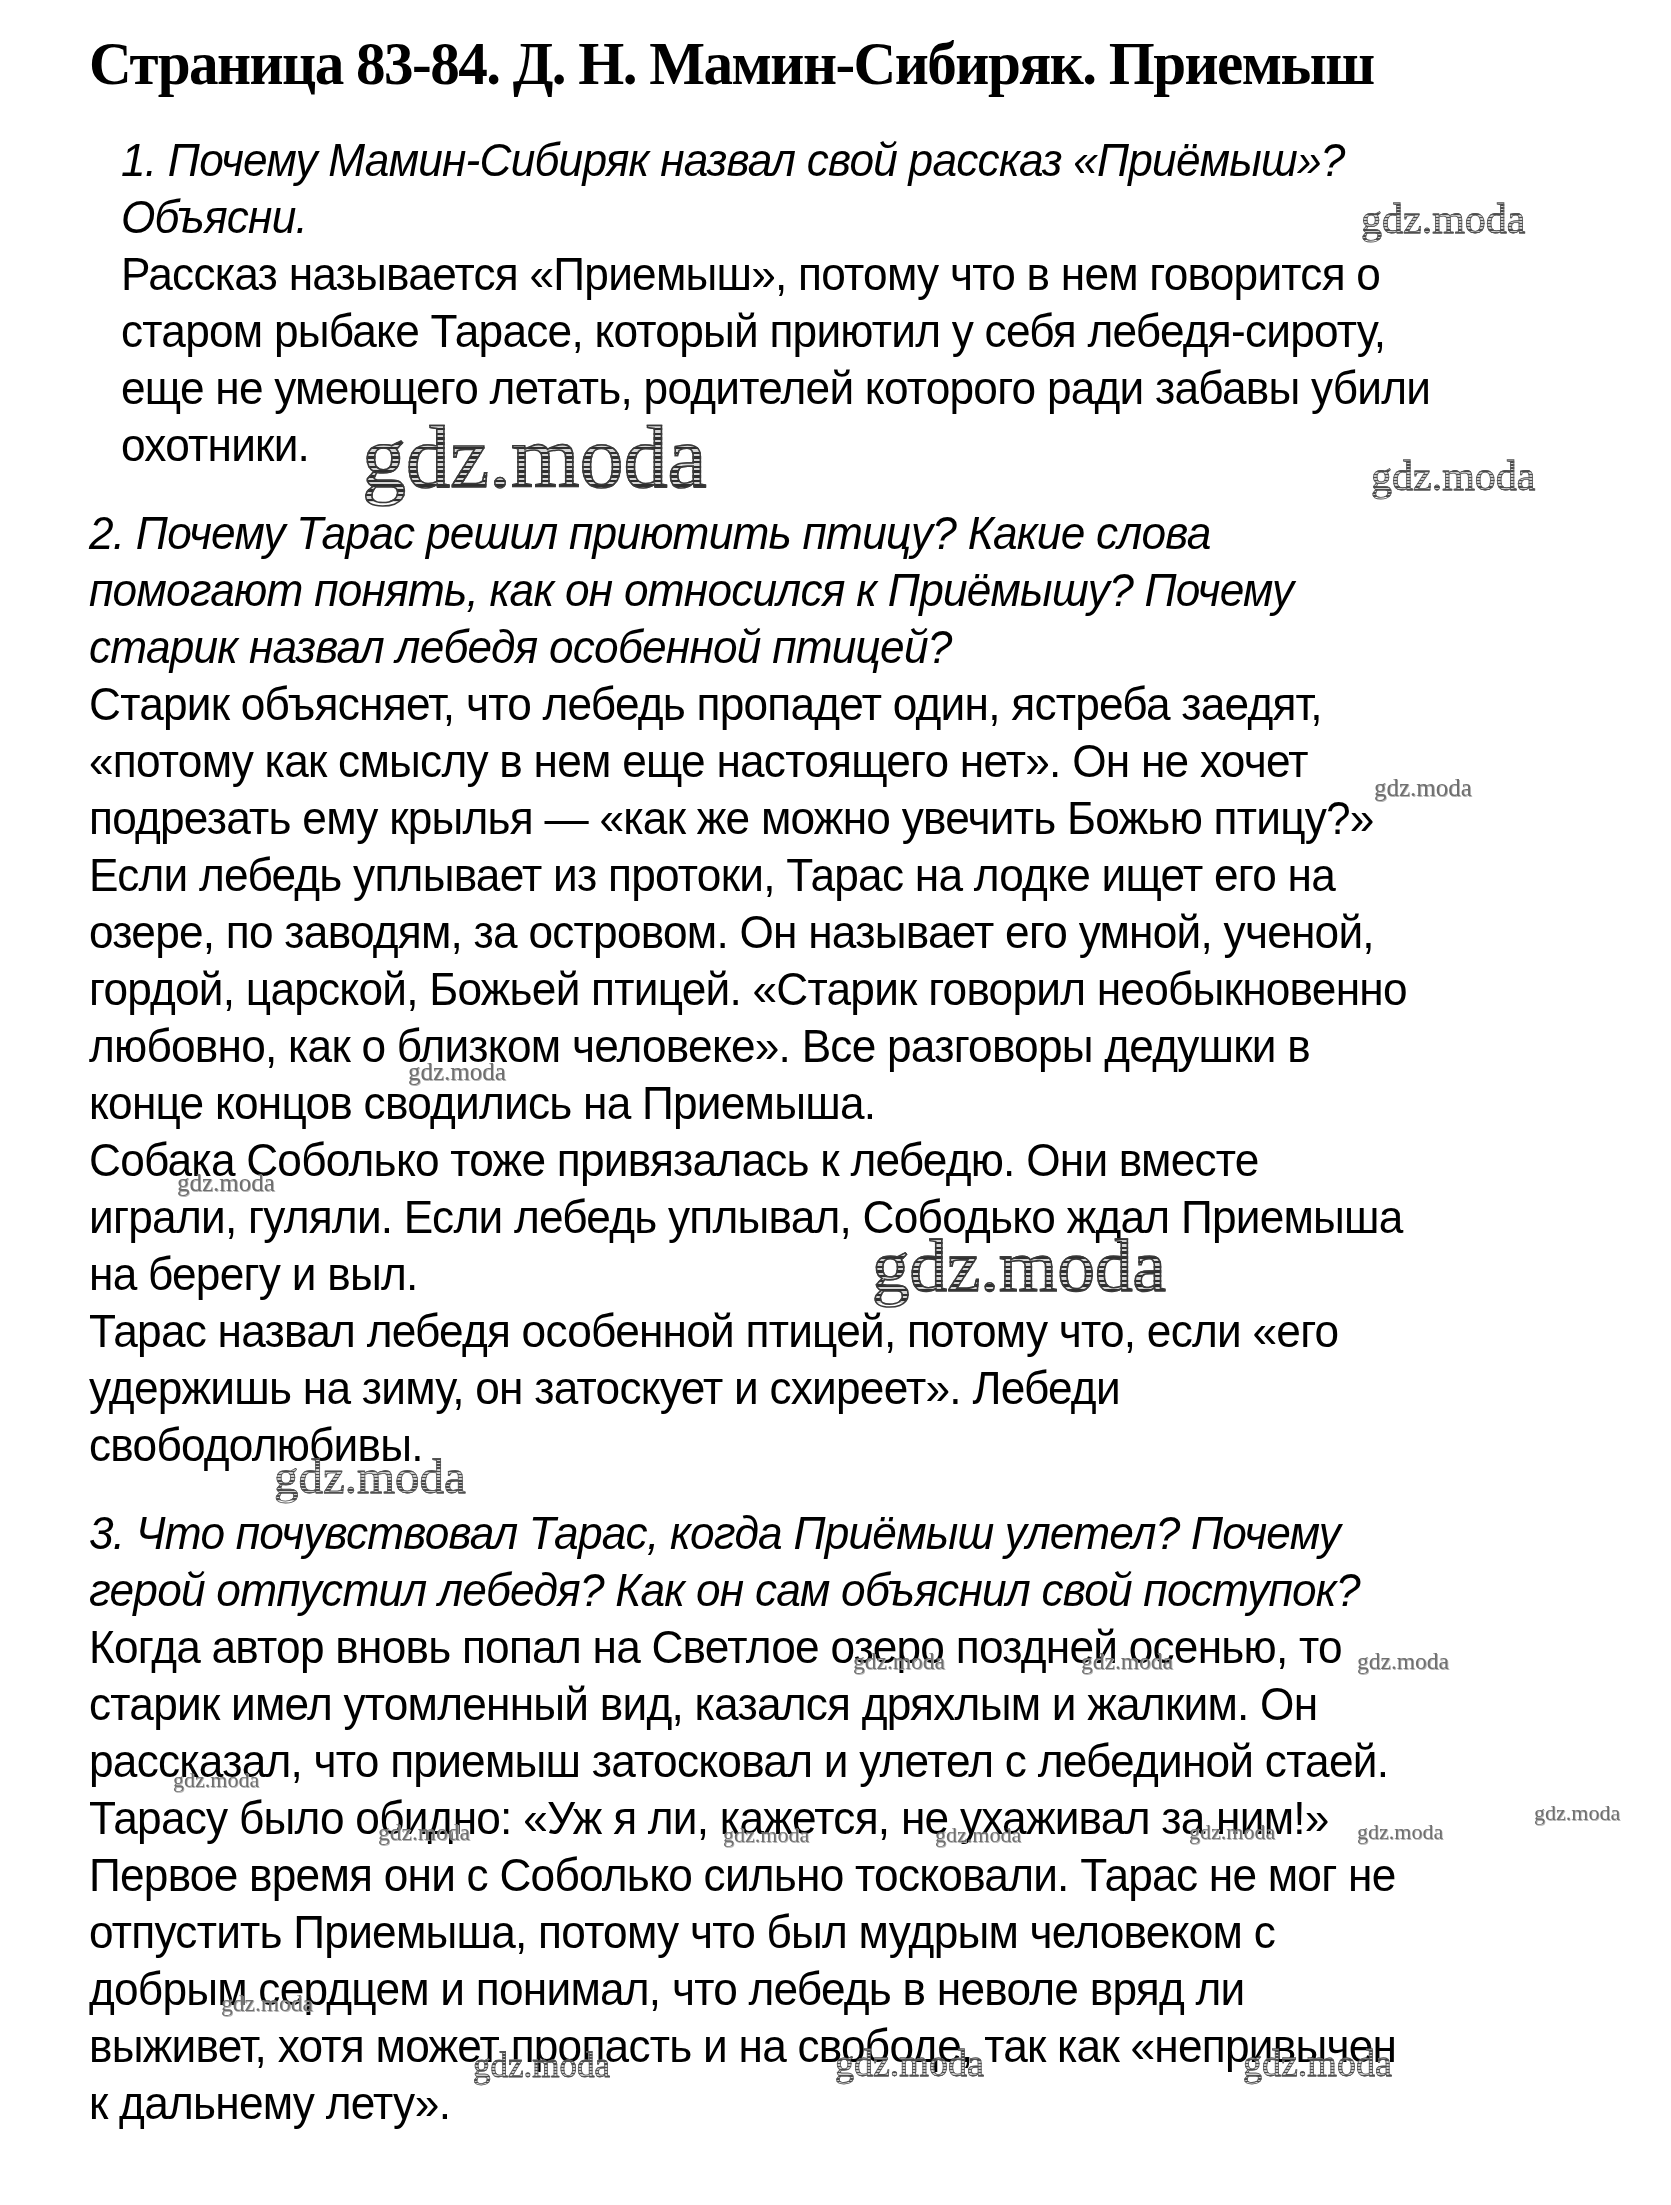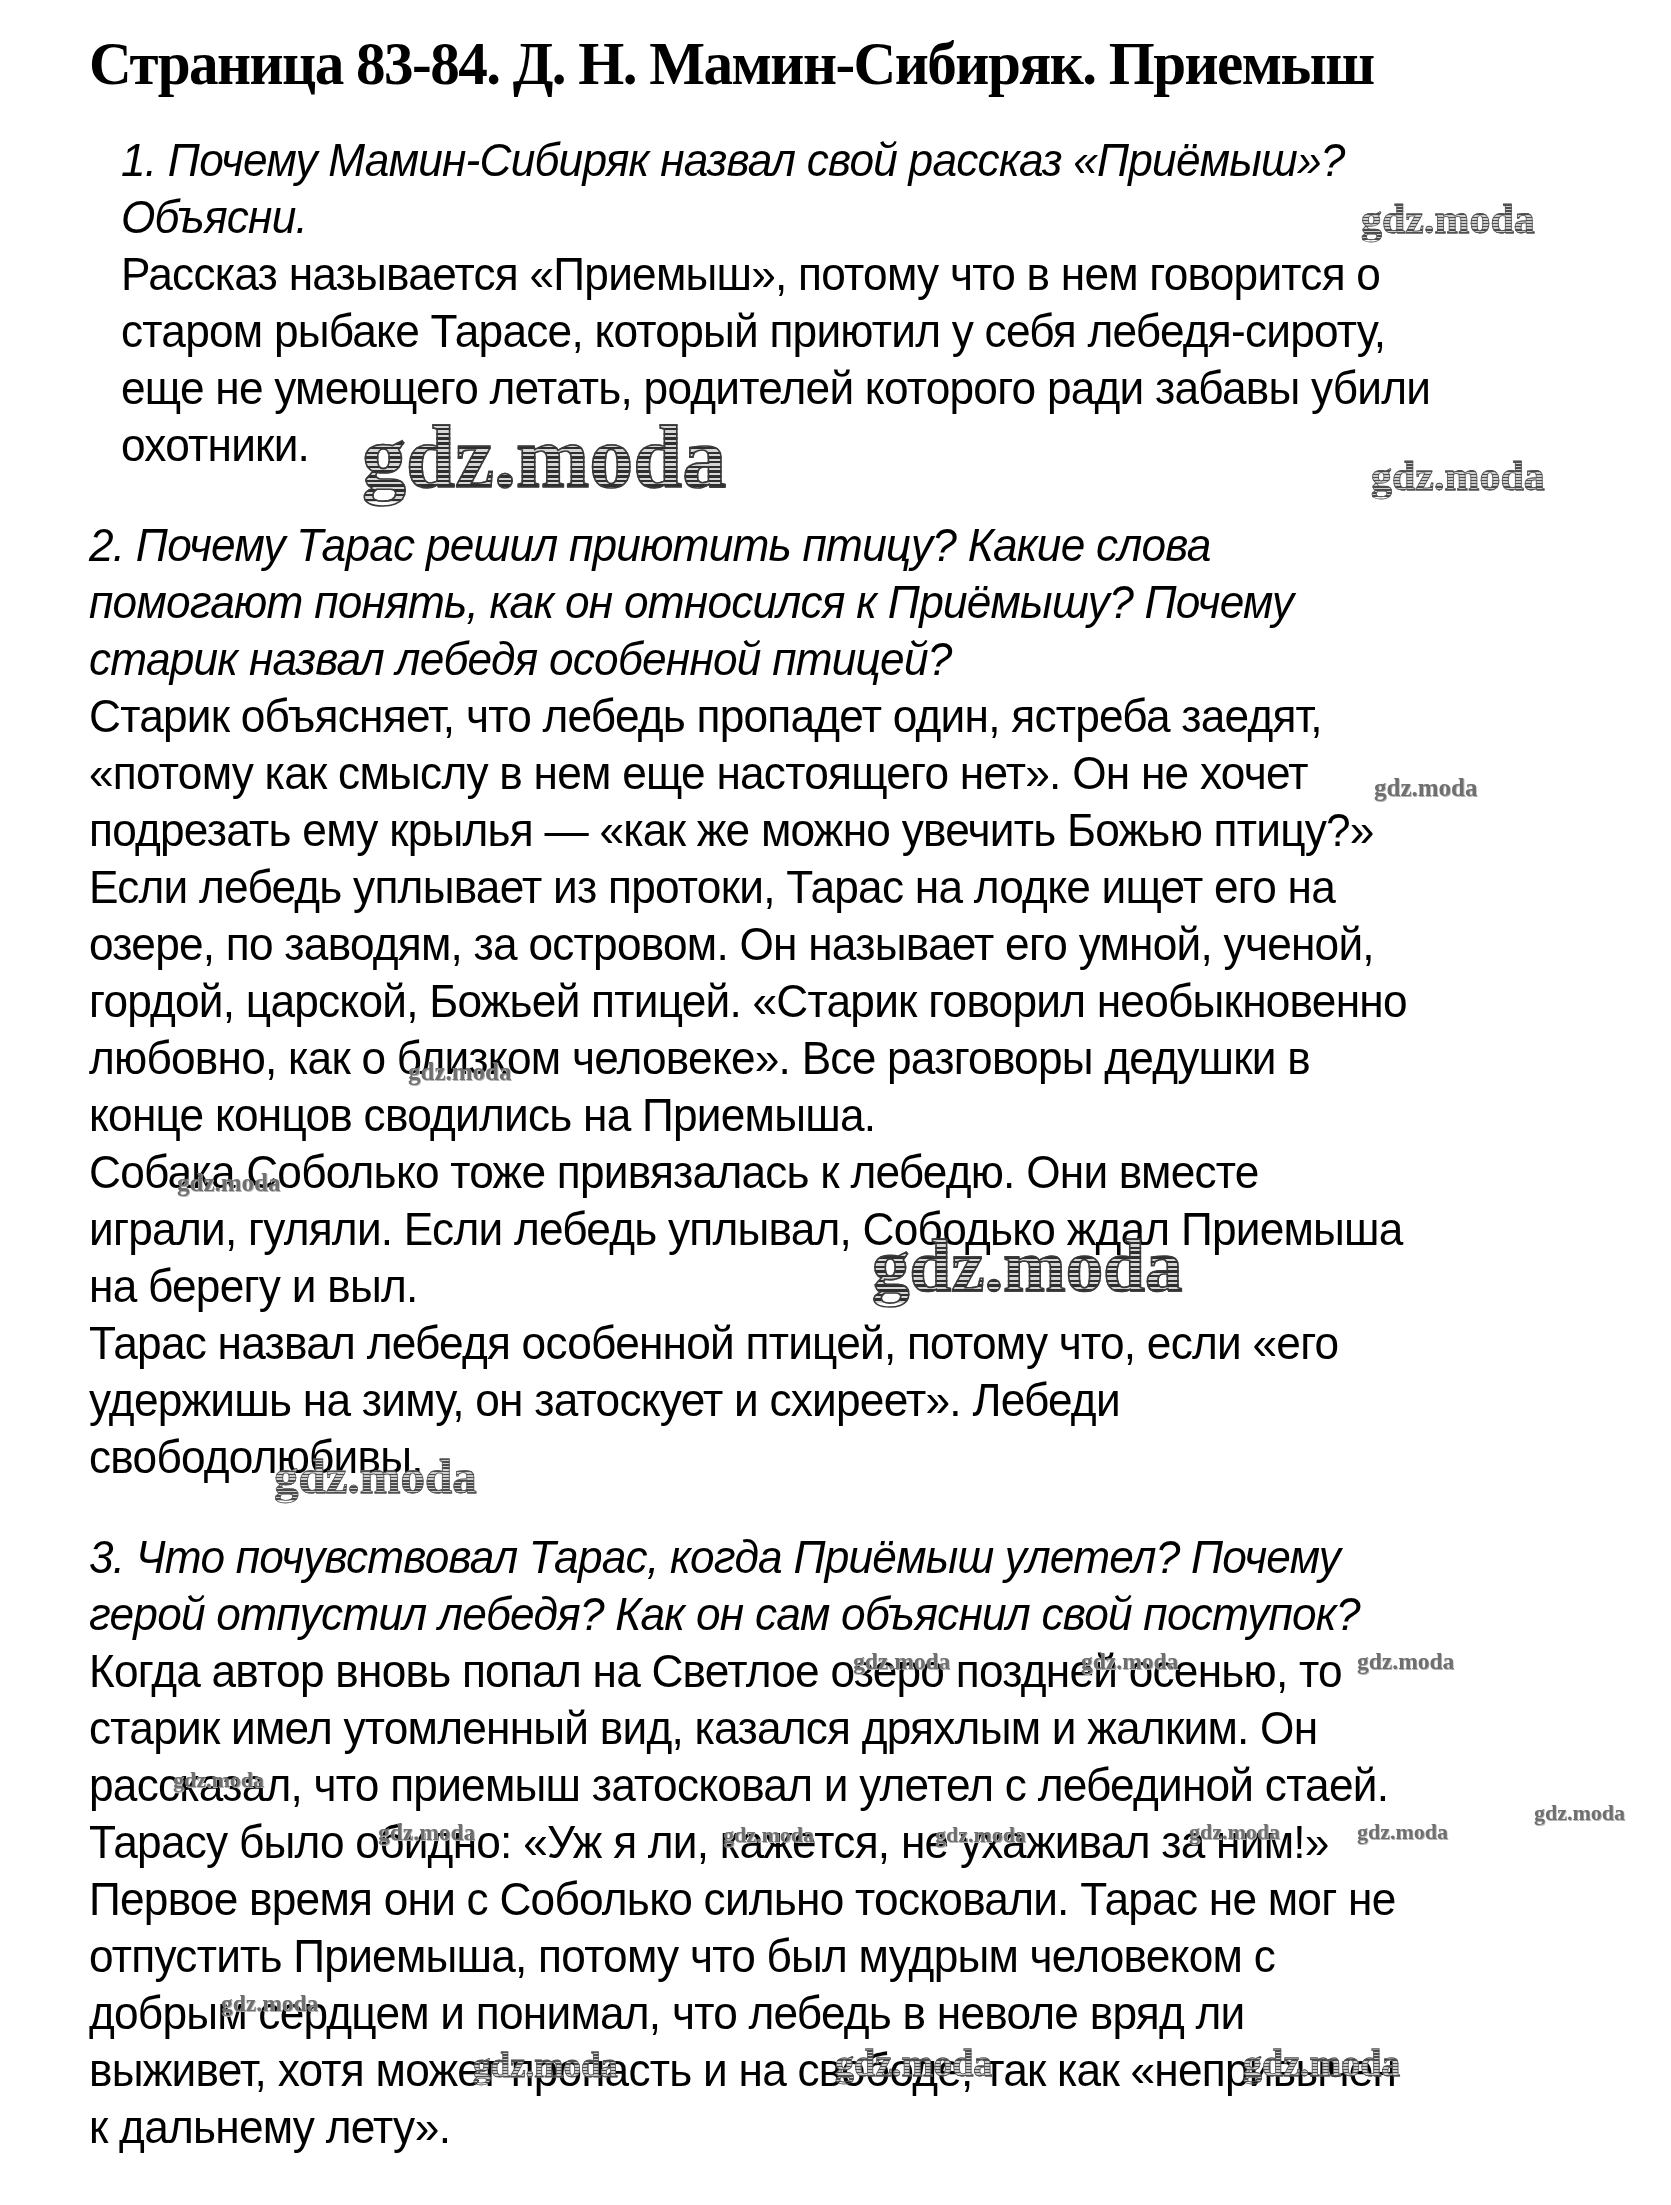--- a/index.html
+++ b/index.html
@@ -19,36 +19,36 @@
     font-family:"Liberation Serif", serif;
     font-weight:bold;
     font-size:61px;
     line-height:1.12;
     letter-spacing:-1.6px;
     white-space:nowrap;
     transform:scaleX(.97);
     transform-origin:0 50%;
     margin:0 0 33px 0;
   }
-  .section { margin-top:43px; }
+  .section { margin-top:31px; }
   .section.first { margin-top:0;margin-left:32px; }
   .line {
     font-size:47px;
     line-height:57px;
     letter-spacing:-0.8px;
     white-space:nowrap;
     transform:scaleX(.94);
     transform-origin:0 50%;
   }
   .q { font-style:italic; }
   
   .wm {
     position:absolute;
     font-family:"Liberation Serif", serif;
-    font-weight:bold;
+    font-weight:normal;
     white-space:nowrap;
     pointer-events:none;
     line-height:1;
   }
   .wm-plain {
     color:#6f6f6f;
     text-shadow:0.8px 0.8px 0 #b5b5b5;
   }
   .wm-hatch {
     color:#8a8a8a;

